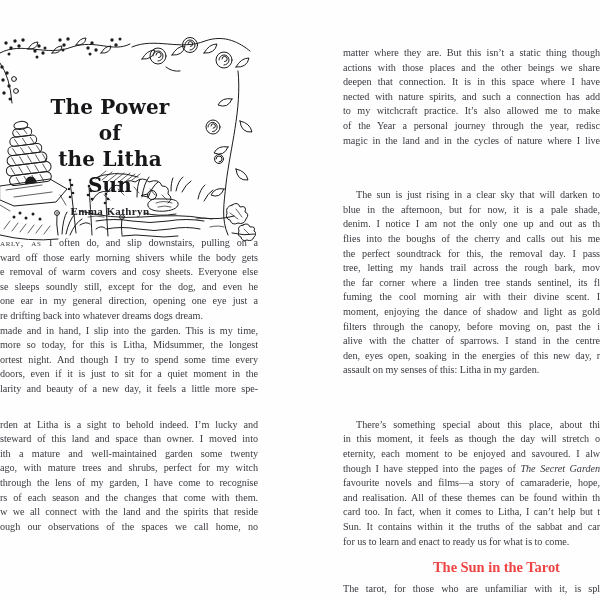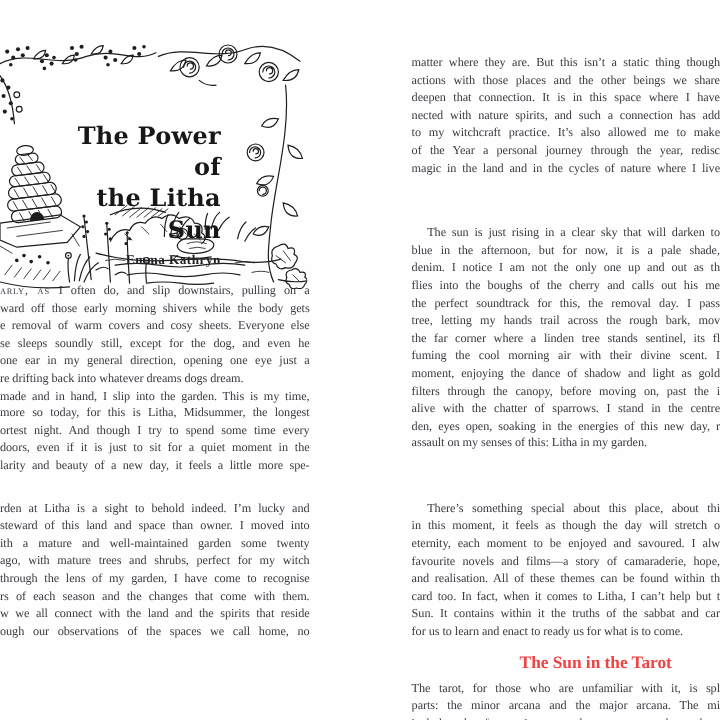--- a/index.html
+++ b/index.html
@@ -1,20 +1,20 @@
 <!DOCTYPE html>
 <html><head>
 <meta charset="utf-8">
 <style>
   html,body{margin:0;padding:0;background:#ffffff;}
   .spread{position:relative;width:600px;height:600px;background:#fefefe;overflow:hidden;
           font-family:"Liberation Serif",serif;color:#3a3a41;}
   
   .illus{position:absolute;top:29px;left:0;width:256px;height:212px;}
-  .titlebox{position:absolute;top:100px;left:36px;width:148px;text-align:right;}
+  .titlebox{position:absolute;top:94px;left:36px;width:148px;text-align:center;}
   .title{font-family:"DejaVu Serif",serif;font-weight:700;font-size:20px;line-height:26px;
          color:#17171a;letter-spacing:.2px;}
   .author{margin-top:7px;font-size:11px;font-weight:700;letter-spacing:.4px;color:#222226;}
   .textcol{position:absolute;font-size:10.2px;letter-spacing:-.05px;}
   .textcol-left{top:236px;left:0;width:258px;}
   .textcol-right{top:46px;left:343px;width:257px;}
   .tl,.line{line-height:14.6px;height:14.6px;white-space:nowrap;overflow:visible;
             text-align:justify;text-align-last:justify;}
   .end{text-align:left;text-align-last:left;}
   .ind{padding-left:13px;margin-top:40px;}
@@ -261,20 +261,23 @@
           <div class="tl">filters through the canopy, before moving on, past the i</div>
           <div class="tl">alive with the chatter of sparrows. I stand in the centre</div>
           <div class="tl">den, eyes open, soaking in the energies of this new day, r</div>
         </div>
       <div class="line end">assault on my senses of this: Litha in my garden.</div>
       <div class="line ind">There’s something special about this place, about thi</div>
       <div>
           <div class="tl">in this moment, it feels as though the day will stretch o</div>
           <div class="tl">eternity, each moment to be enjoyed and savoured. I alw</div>
         </div>
+      <div class="line">
+        <span>though I have stepped into the pages of </span><span class="it">The Secret Garden</span>
+      </div>
       <div>
           <div class="tl">favourite novels and films—a story of camaraderie, hope,</div>
           <div class="tl">and realisation. All of these themes can be found within th</div>
           <div class="tl">card too. In fact, when it comes to Litha, I can’t help but t</div>
           <div class="tl">Sun. It contains within it the truths of the sabbat and car</div>
         </div>
       <div class="line end">for us to learn and enact to ready us for what is to come.</div>
       <div class="tarot-h">The Sun in the Tarot</div>
       <div>
           <div class="tl">The tarot, for those who are unfamiliar with it, is spl</div>

